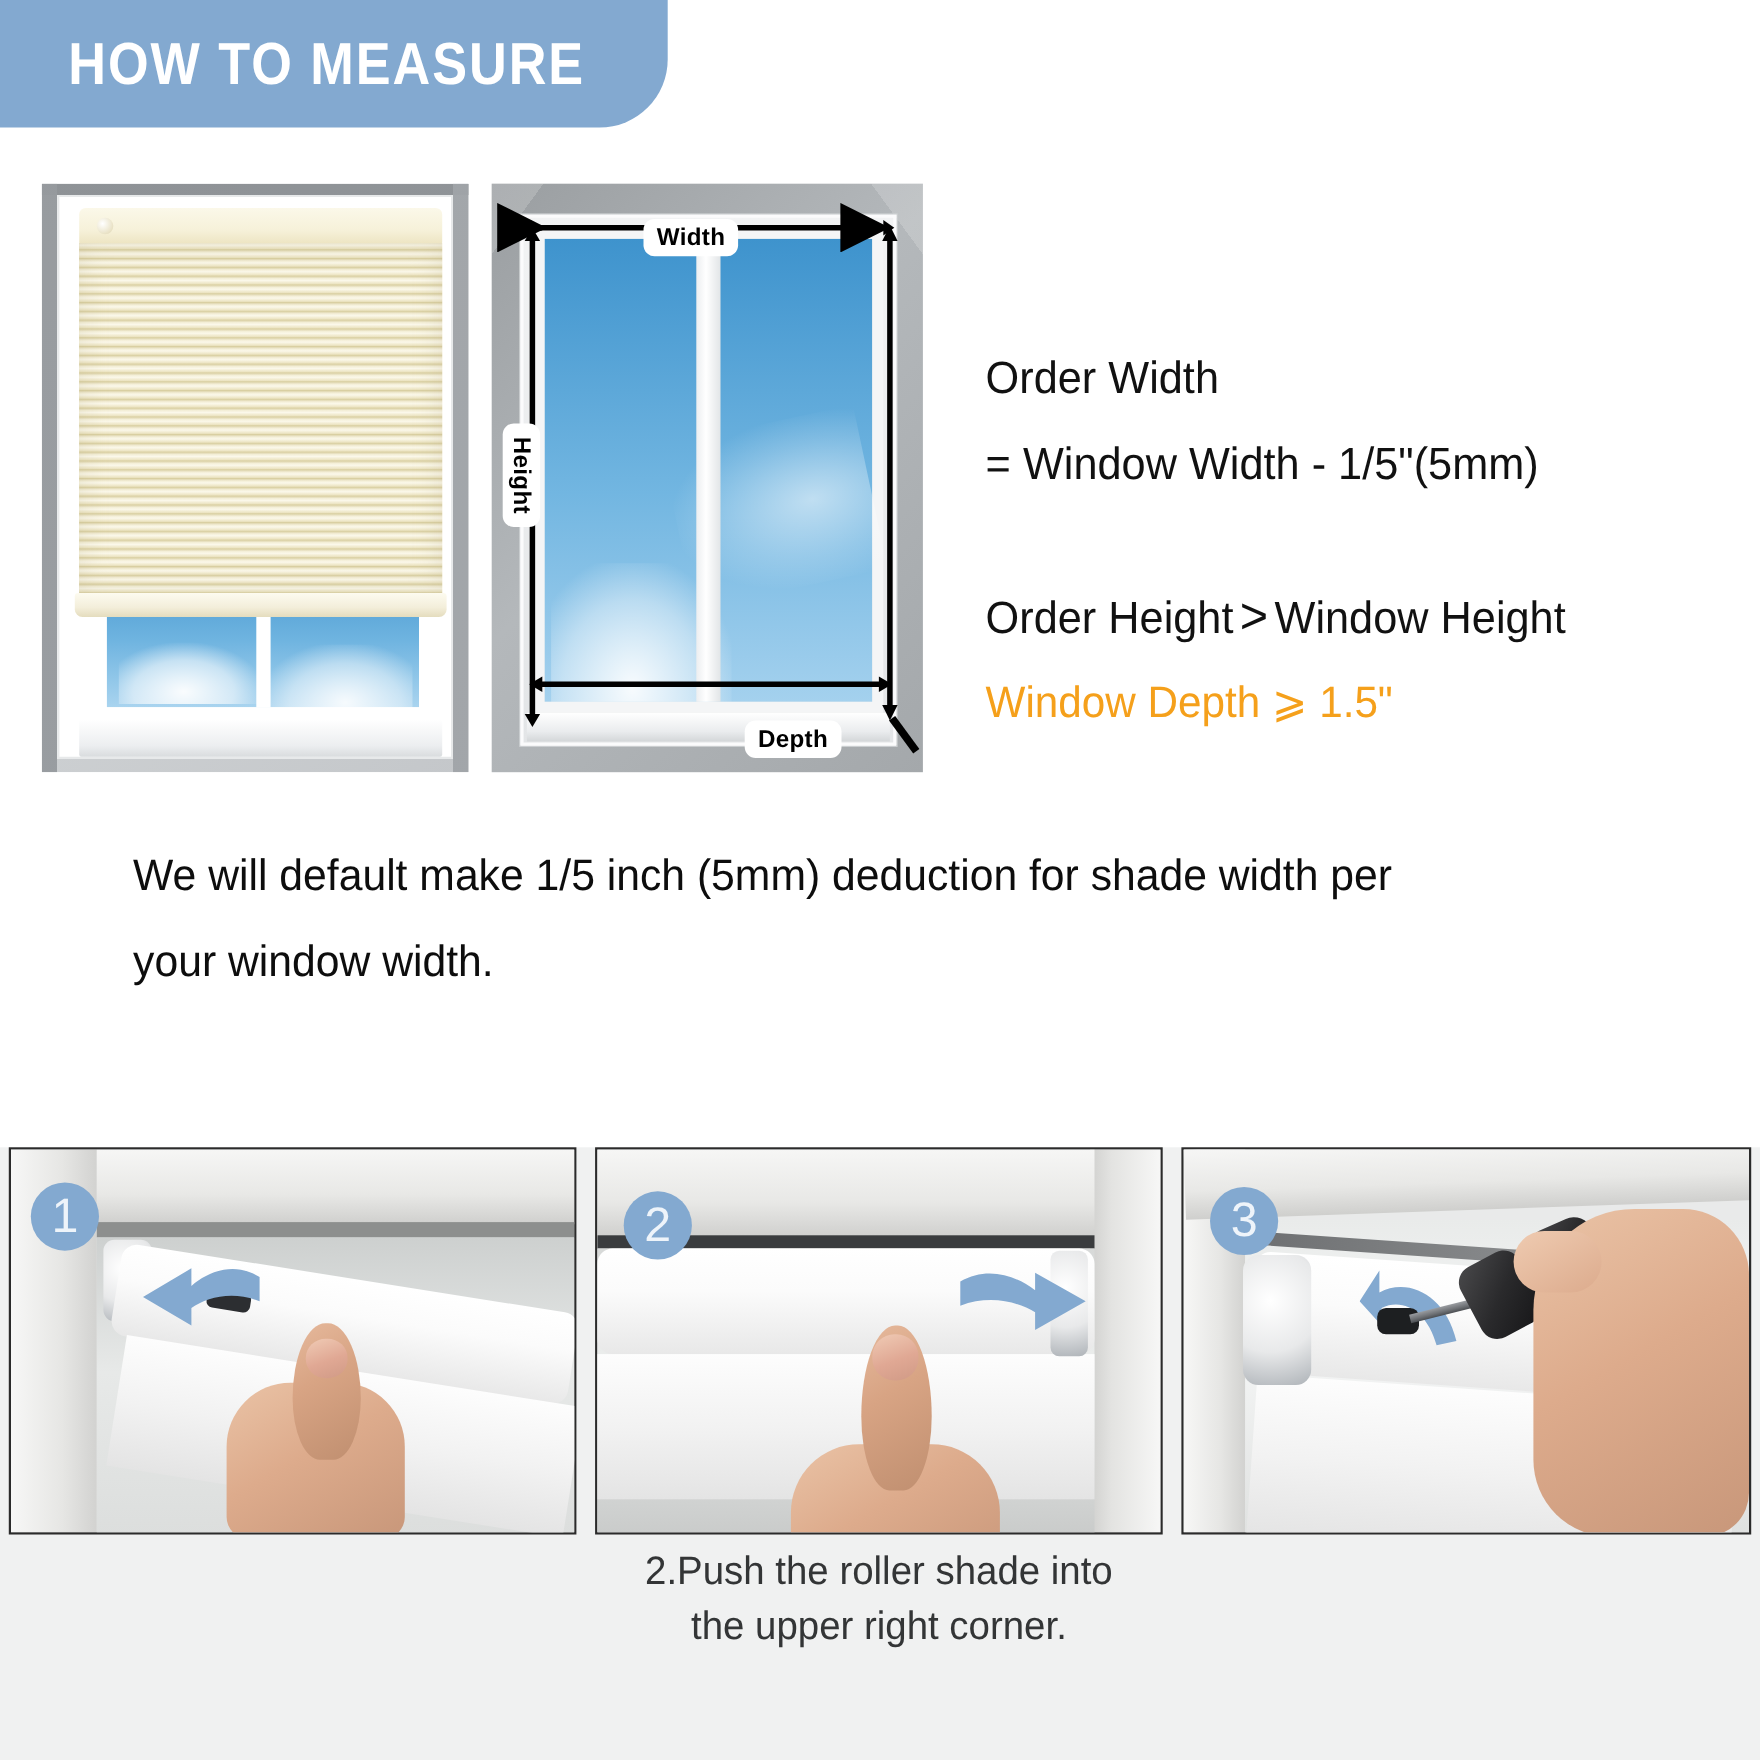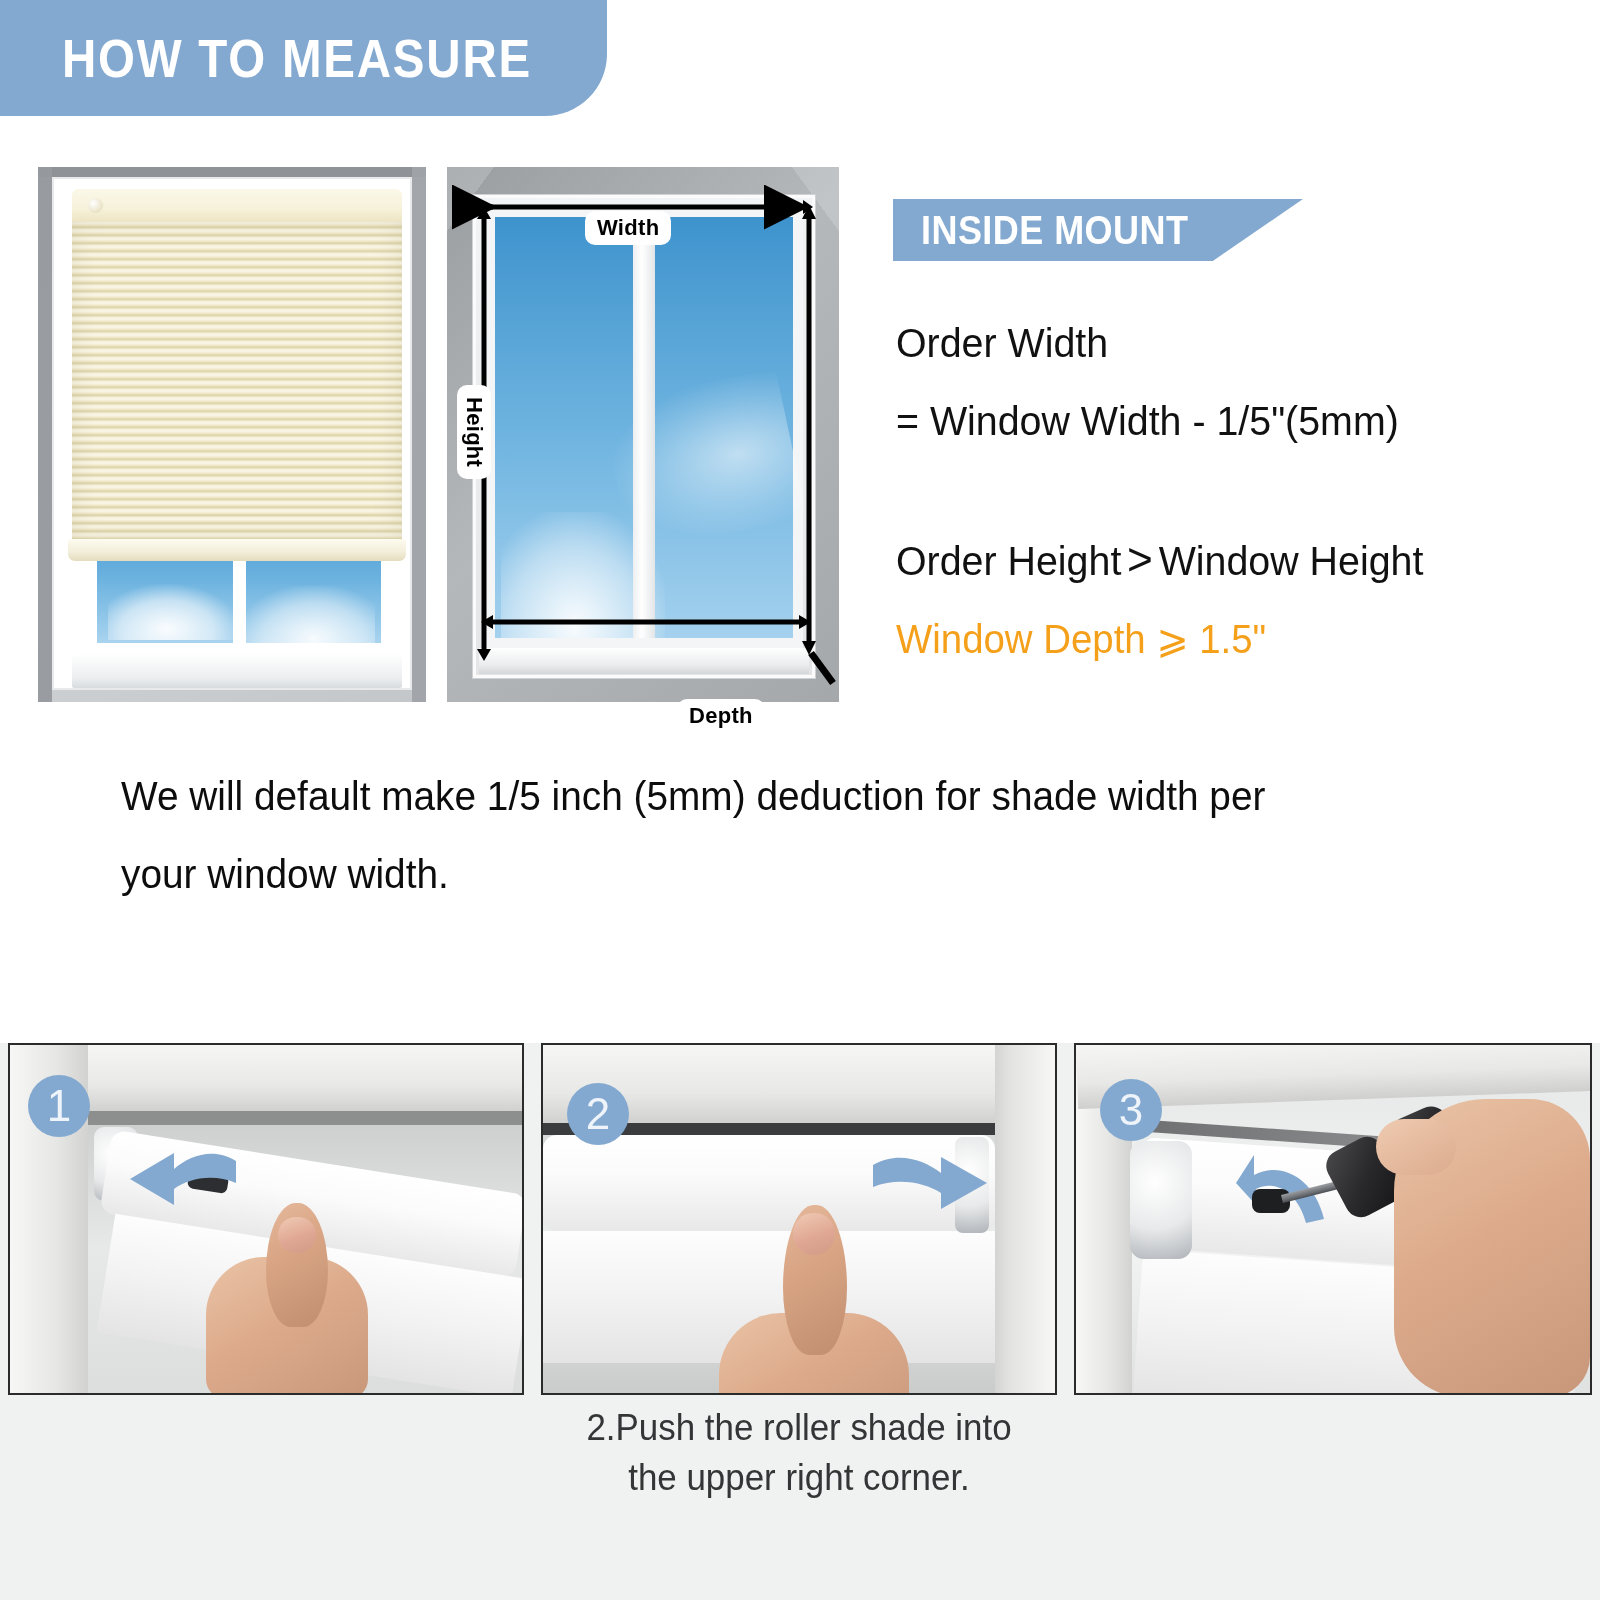--- a/index.html
+++ b/index.html
@@ -329,28 +329,25 @@
       <line x1="42" y1="455" x2="356" y2="455" stroke="#000" stroke-width="5"></line>
       <path d="M46,448 L34,455 L46,462 z" fill="#000"></path>
       <path d="M352,448 L364,455 L352,462 z" fill="#000"></path>
 
       <line x1="362" y1="46" x2="362" y2="478" stroke="#000" stroke-width="5"></line>
       <path d="M355,52 L362,38 L369,52 z" fill="#000"></path>
       <path d="M355,474 L362,488 L369,474 z" fill="#000"></path>
       <line x1="364" y1="486" x2="386" y2="516" stroke="#000" stroke-width="7"></line>
     </svg>
 
-    <div class="dim-label" style="left:138px; top:44px;">Width</div>
+    <div class="dim-label" style="left:138px; top:32px;">Width</div>
     <div class="dim-label vertical" style="left:10px; top:218px;">Height</div>
-    <div class="dim-label" style="left:230px; top:488px;margin-top:44px;">Depth</div>
-  </div>
-
-  <div class="im-banner">
-    <span class="im-banner-label">INSIDE MOUNT</span>
-  </div>
+    <div class="dim-label" style="left:230px; top:488px;">Depth</div>
+  </div>
+
 
   <div class="im-lines">
     <div class="im-line">Order Width</div>
     <div class="im-line small-gap">= Window Width - 1/5"(5mm)</div>
     <div class="im-line gap">
       <span>Order Height</span><span class="gt">&gt;</span><span>Window Height</span>
     </div>
     <div class="im-line orange small-gap">Window Depth ⩾ 1.5"</div>
   </div>
 

